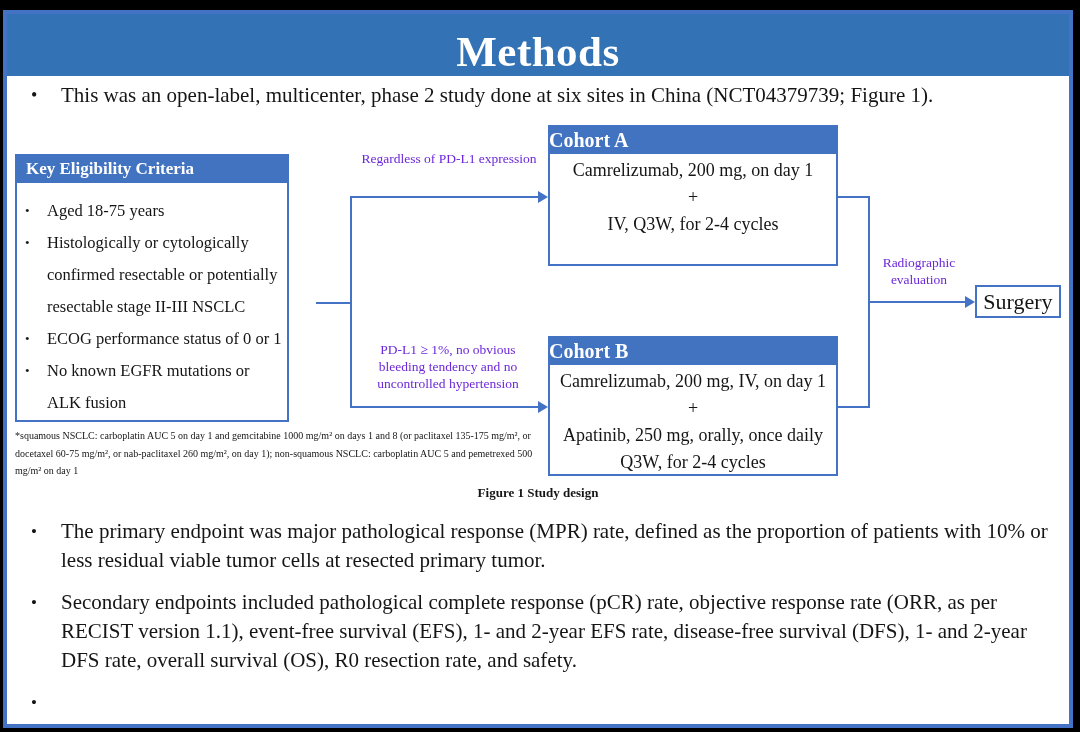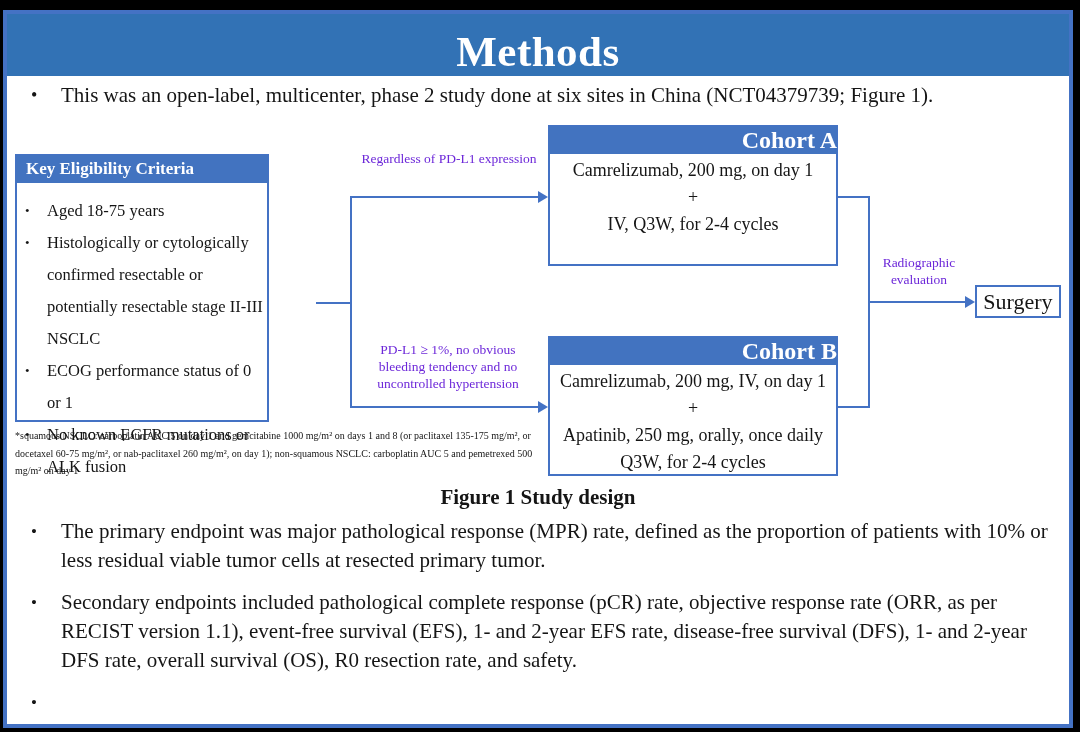--- a/index.html
+++ b/index.html
@@ -9,41 +9,41 @@
          border:4px solid #4472C4;box-sizing:border-box;}
   .banner{position:absolute;left:0;top:0;width:100%;height:62px;background:#3272B5;
           display:flex;align-items:flex-end;justify-content:center;}
   .banner h1{margin:0;color:#fff;font-size:43px;font-weight:bold;letter-spacing:.5px;}
   .intro{position:absolute;left:24px;top:68px;right:18px;display:flex;font-size:21px;line-height:27px;}
   .intro .marker{width:30px;flex:0 0 30px;font-size:18px;}
   .fig{position:absolute;left:0;top:0;width:100%;height:100%;}
   .box{position:absolute;border:2px solid #4472C4;background:#fff;box-sizing:border-box;}
   .box .hdr{background:#4273C0;color:#fff;font-weight:bold;height:28px;line-height:28px;
             margin:-1px -1px 0 -1px;}
-  .elig{left:8px;top:140px;width:254px;height:268px;}
+  .elig{left:8px;top:140px;width:274px;height:268px;}
   .elig .hdr{font-size:17px;padding-left:10px;}
   .elig .items{padding:12px 4px 0 8px;}
   .eitem{display:flex;font-size:16.5px;line-height:32px;}
   .eitem .marker{width:22px;flex:0 0 22px;font-size:13px;}
   .cohort{left:541px;width:290px;}
-  .cohort .hdr{text-align:right;font-size:24px;padding-left:16px;}
+  .cohort .hdr{text-align:left;font-size:20px;}
   .cohort .bodyl{text-align:center;font-size:18px;line-height:27px;}
   .cohort .bodyw{padding-top:3px;}
   .cohortA{top:111px;height:141px;}
   .cohortB{top:322px;height:140px;}
   .hline{position:absolute;height:2px;background:#4472C4;}
   .vline{position:absolute;width:2px;background:#4472C4;}
   .ahead{position:absolute;width:0;height:0;border-top:6px solid transparent;
          border-bottom:6px solid transparent;border-left:10px solid #4472C4;}
   .flabel{position:absolute;text-align:center;font-size:13.5px;line-height:17px;color:#6d28d9;}
   .surgery{left:968px;top:271px;width:86px;height:33px;display:flex;align-items:center;
            justify-content:center;font-size:22px;}
   .footnote{position:absolute;left:8px;top:413px;width:532px;font-size:10px;line-height:17.5px;}
   .caption{position:absolute;left:0;top:471px;width:100%;text-align:center;
-           font-weight:bold;font-size:21px;}
+           font-weight:bold;font-size:13px;}
   .bullets{position:absolute;left:24px;top:503px;right:20px;}
   .brow{display:flex;font-size:21px;line-height:29px;margin-bottom:13px;}
   .brow .marker{width:30px;flex:0 0 30px;font-size:17px;}
 </style>
 </head>
 <body>
 
 <div class="stage">
   <div class="slide">
 

